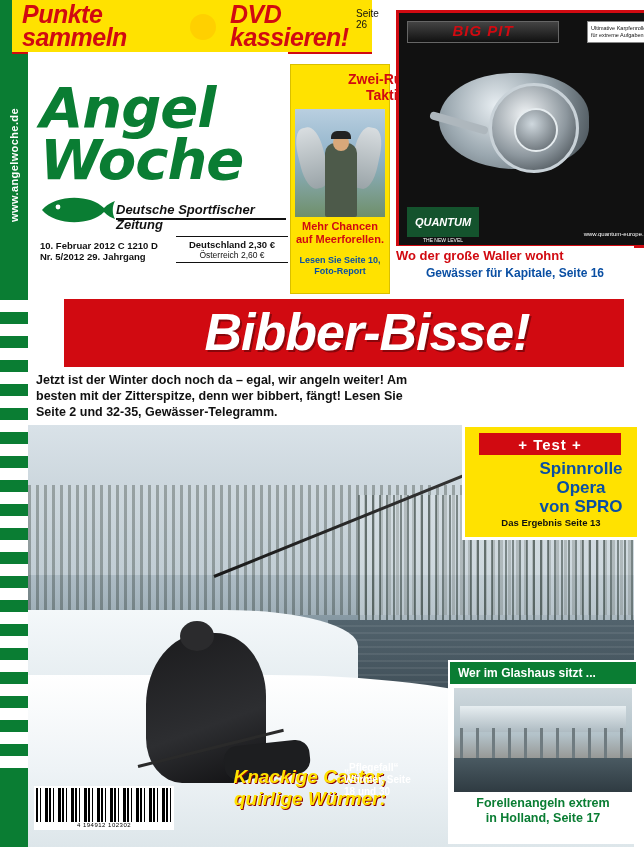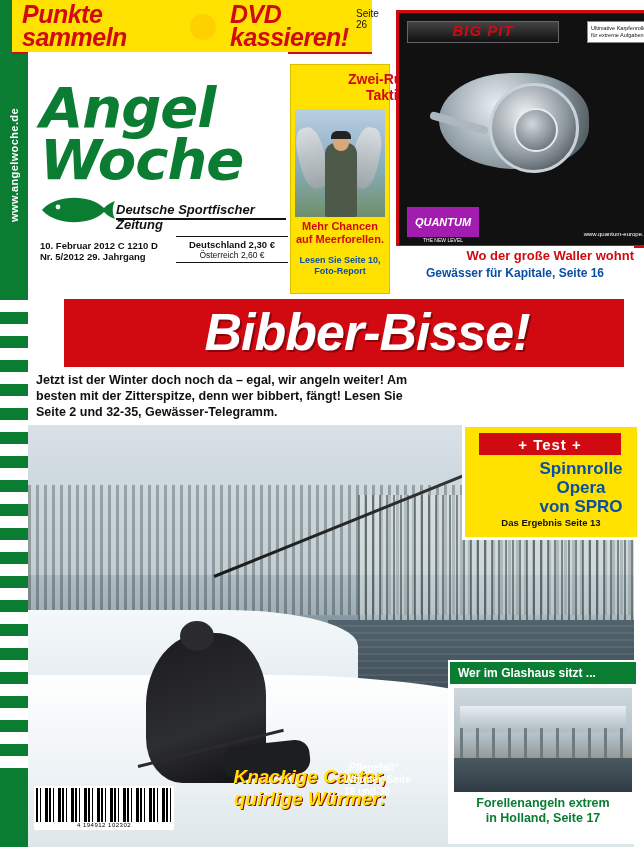--- a/index.html
+++ b/index.html
@@ -173,37 +173,37 @@
     position:absolute;left:22px;top:22px;width:40px;height:40px;border-radius:50%;
     background:radial-gradient(circle at 40% 35%,#cfd8de,#555d63);
     border:2px solid #e6ecef;
   }
   .reel-handle{
     position:absolute;left:0px;top:70px;width:60px;height:8px;background:#aeb7bd;
     border-radius:4px;transform:rotate(16deg);
   }
   .quantum-logo{
     position:absolute;left:8px;bottom:8px;width:72px;height:30px;
-    background:#a21caf;color:#fff;font-size:11px;font-weight:bold;
+    background:#14532d;color:#fff;font-size:11px;font-weight:bold;
     display:flex;align-items:center;justify-content:center;font-style:italic;
   }
   .quantum-sub{
     position:absolute;left:8px;bottom:2px;width:72px;text-align:center;
     color:#fff;font-size:5px;
   }
   .reel-url{
     position:absolute;right:8px;bottom:8px;color:#fff;font-size:6px;
   }
   
   .waller{
     position:absolute;left:396px;top:246px;width:238px;height:44px;
     background:#ffffff;
   }
   .waller-t1{
-    position:absolute;left:0;top:2px;width:238px;text-align:right;
+    position:absolute;left:0;top:2px;width:238px;text-align:left;
     color:#d10a11;font-weight:bold;font-size:13px;
   }
   .waller-t2{
     position:absolute;left:0;top:20px;width:238px;text-align:center;
     color:#0a4fa3;font-weight:bold;font-size:12px;
   }
   
   .headband{
     position:absolute;left:28px;top:296px;width:560px;height:68px;
     background:#d10a11;border-top:3px solid #ffffff;border-bottom:3px solid #ffffff;margin-left:36px;

